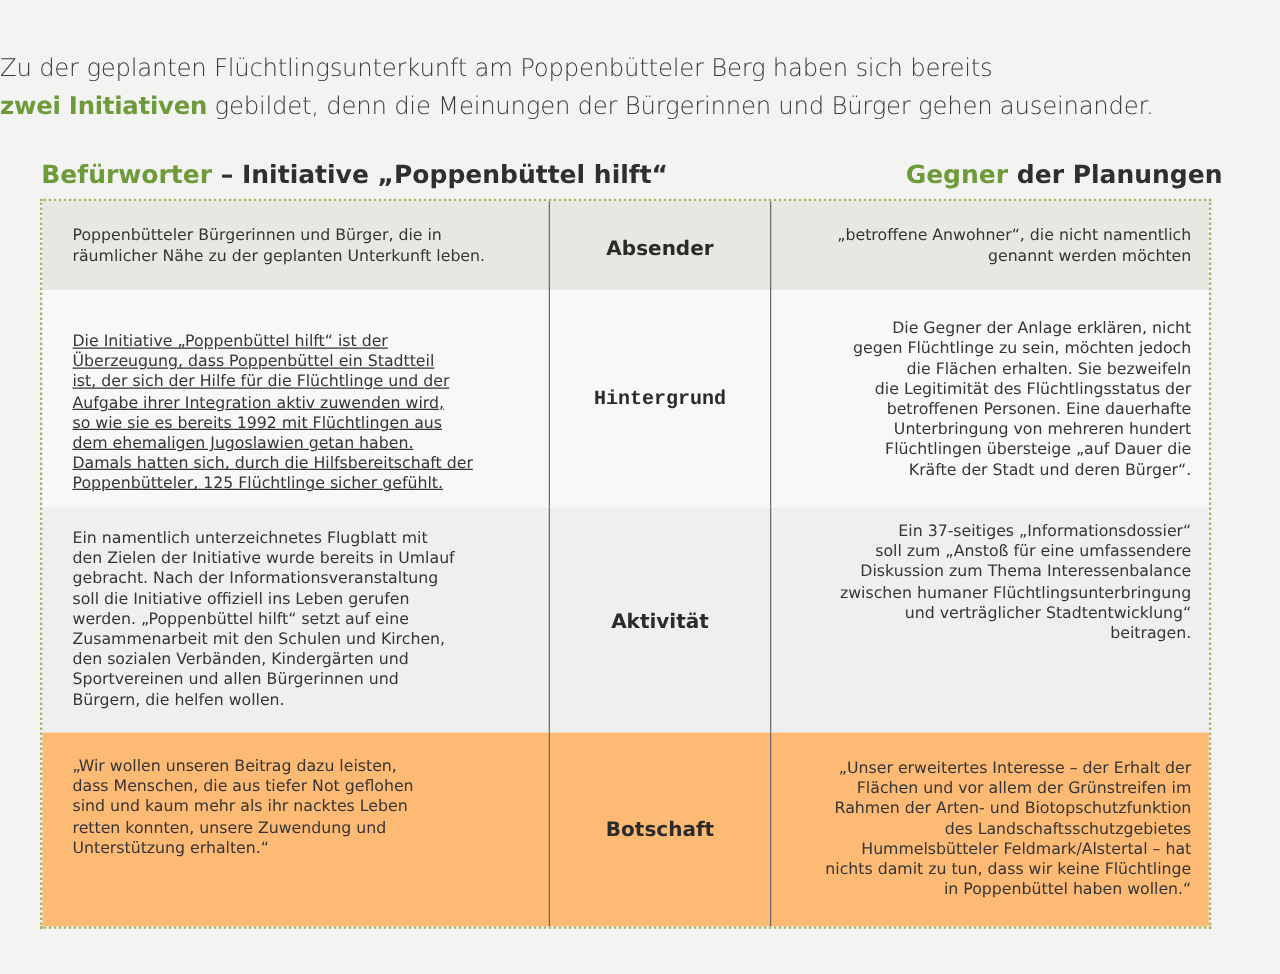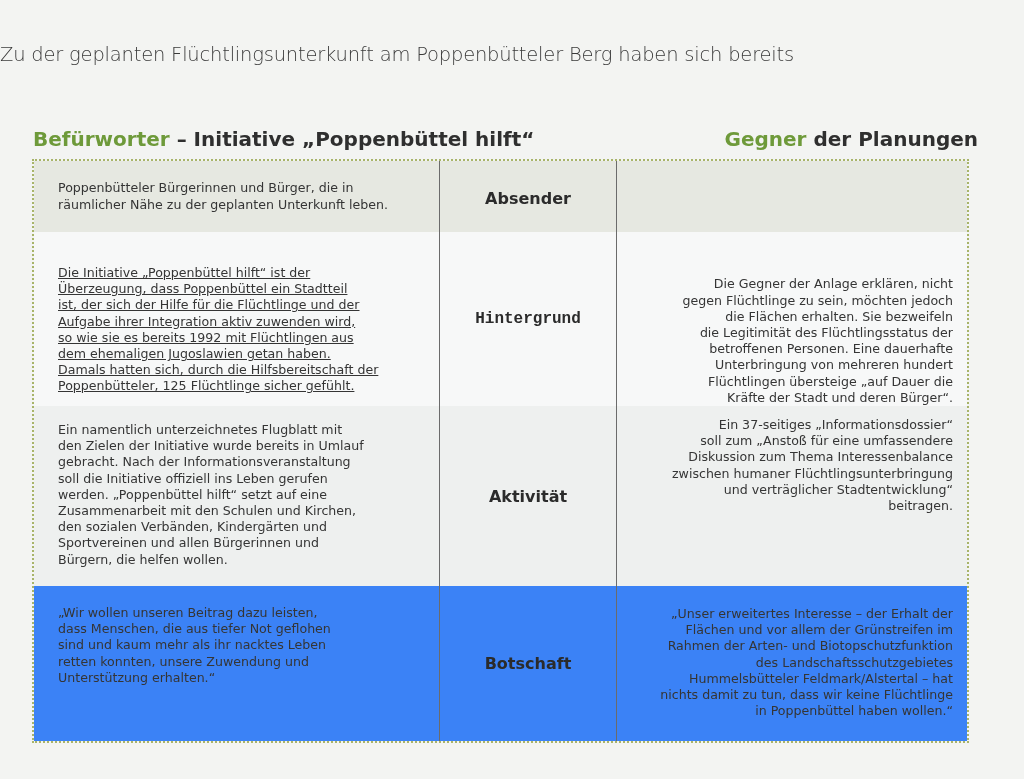--- a/index.html
+++ b/index.html
@@ -74,49 +74,54 @@
     line-height: 16.2px;
     color: #353535;
   }
   .cell-left p, .cell-right p { white-space: pre-line; }
   .row.r1 { top: 0; height: 71px; background: #e6e8e1; }
   .row.r1 .cell-mid { padding-top: 4px; }
   .row.r2 { top: 71px; height: 174px; background: #f7f8f8; }
   .row.r3 { top: 245px; height: 180px; background: #eef0ef; }
   .row.r3 .cell-left { align-items: flex-start; padding-top: 16px; }
   .row.r3 .cell-right { align-items: flex-start; padding-top: 11px; }
-  .row.r4 { top: 425px; height: 155px; background: #3b82f6; }
+  .row.r4 { top: 425px; height: 155px; background: #fdba74; }
   .row.r4 .cell-left { align-items: flex-start; padding-top: 19px; }
   .row.r4 .cell-right { align-items: flex-start; padding-top: 20px; }
   .row.r2 .cell-left { align-items: flex-start; padding-top: 33px; text-decoration: underline; }
-  .row.r2 .cell-right { align-items: flex-end; }
+  .row.r2 .cell-right { align-items: center; }
   .row.r2 .cell-mid { padding-top: 0; font-family: Liberation Mono, monospace; }
   .row.r1 .cell-left { padding-top: 0; }
 </style>
 </head>
 <body>
 
 <div class="intro" style="--accent:#6e9a3a">
   <div>Zu der geplanten Flüchtlingsunterkunft am Poppenbütteler Berg haben sich bereits</div>
+  <div><span class="accent">zwei Initiativen</span><span> gebildet, denn die Meinungen der Bürgerinnen und Bürger gehen auseinander.</span></div>
 </div>
 
 <div class="col-heading left" style="--accent:#6e9a3a">
   <span class="accent">Befürworter</span><span> – Initiative „Poppenbüttel hilft“</span>
 </div>
 <div class="col-heading right" style="--accent:#6e9a3a">
   <span class="accent">Gegner</span><span> der Planungen</span>
 </div>
 
 <div class="table">
   <div class="row r1">
     <div class="cell-left">
         <p>Poppenbütteler Bürgerinnen und Bürger, die in
 räumlicher Nähe zu der geplanten Unterkunft leben.</p>
       </div>
     <div class="cell-mid">Absender</div>
+    <div class="cell-right">
+        <p>„betroffene Anwohner“, die nicht namentlich
+genannt werden möchten</p>
+      </div>
   </div>
   <div class="row r2">
     <div class="cell-left">
         <p>Die Initiative „Poppenbüttel hilft“ ist der
 Überzeugung, dass Poppenbüttel ein Stadtteil
 ist, der sich der Hilfe für die Flüchtlinge und der
 Aufgabe ihrer Integration aktiv zuwenden wird,
 so wie sie es bereits 1992 mit Flüchtlingen aus
 dem ehemaligen Jugoslawien getan haben.
 Damals hatten sich, durch die Hilfsbereitschaft der

